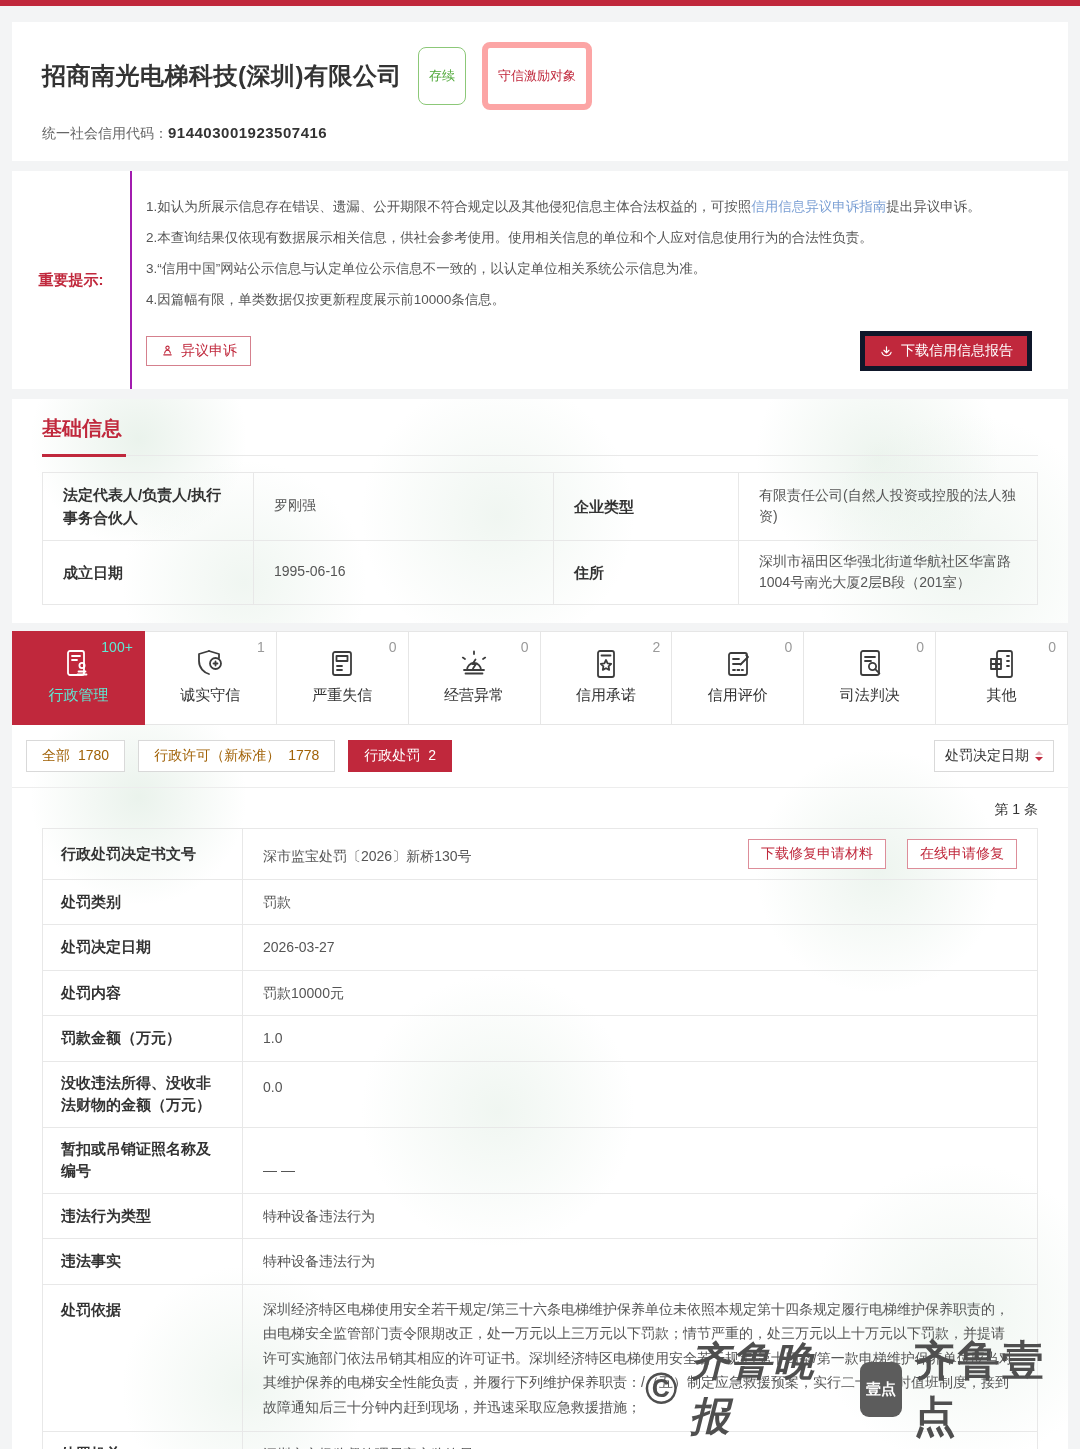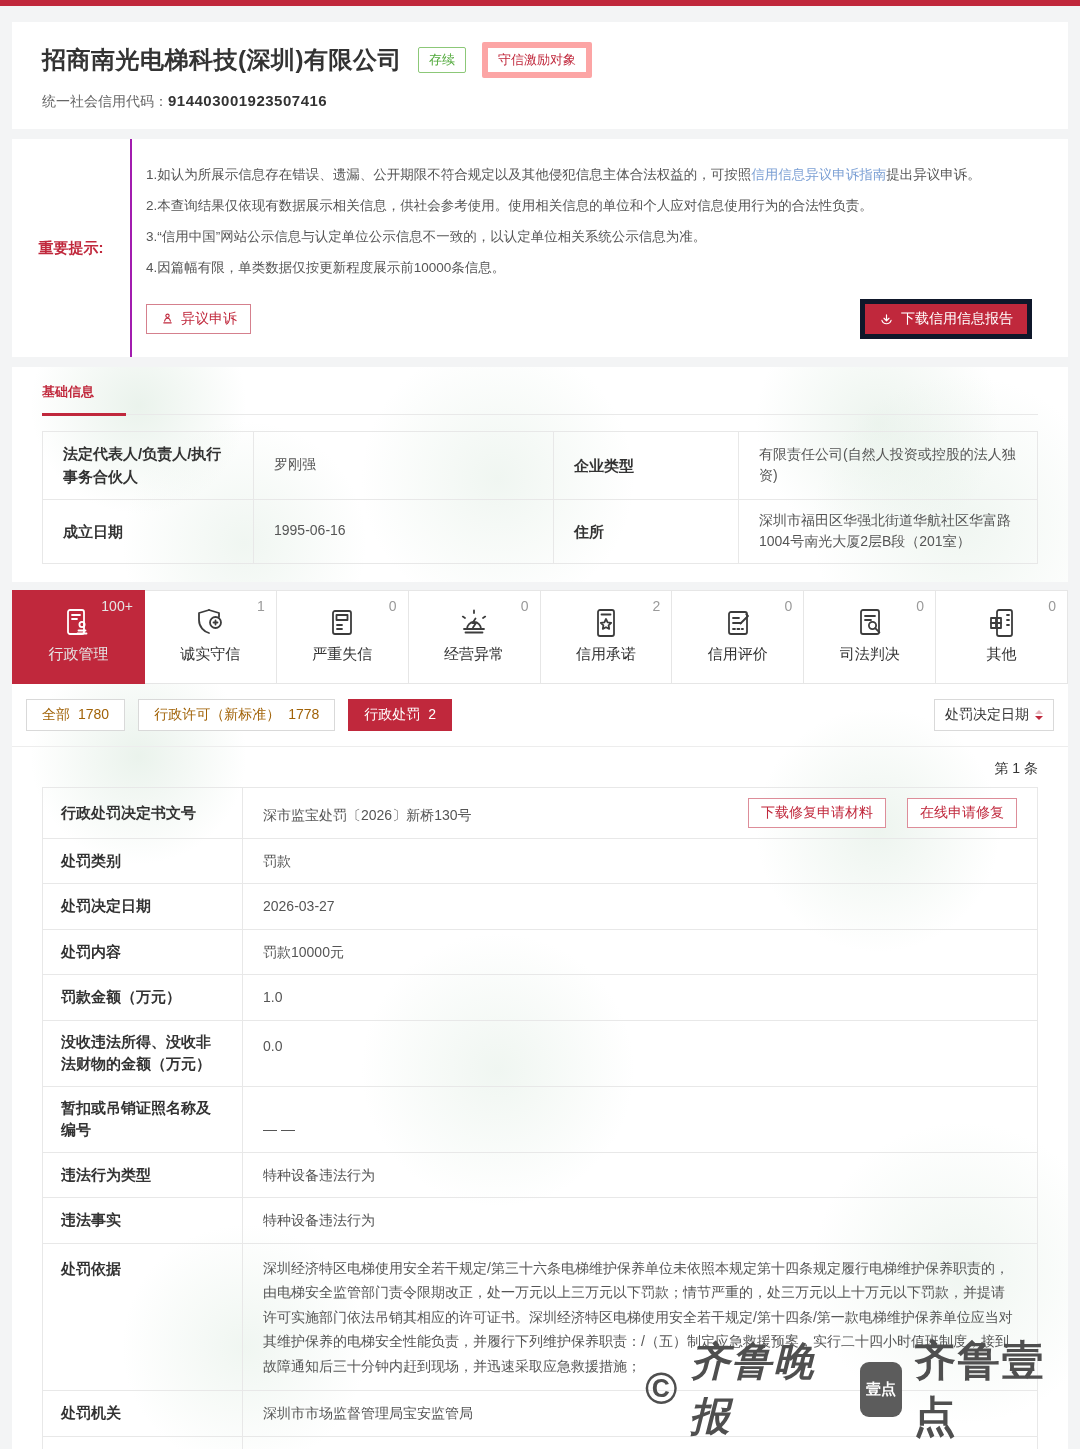--- a/index.html
+++ b/index.html
@@ -12,63 +12,63 @@
     radial-gradient(circle 150px at 12% 18%, rgba(186,214,192,.30), rgba(186,214,192,0) 72%),
     radial-gradient(circle 190px at 46% 52%, rgba(186,214,192,.22), rgba(186,214,192,0) 72%),
     radial-gradient(circle 170px at 82% 26%, rgba(186,214,192,.26), rgba(186,214,192,0) 72%),
     radial-gradient(circle 170px at 22% 82%, rgba(186,214,192,.22), rgba(186,214,192,0) 72%),
     radial-gradient(circle 210px at 90% 74%, rgba(186,214,192,.22), rgba(186,214,192,0) 72%); }
 
   
   .company-card { margin-top:16px; padding:20px 30px 18px; }
   .name-row { display:flex; align-items:center; }
   .company-name { font-size:24px; font-weight:bold; color:#333; letter-spacing:.5px; }
-  .badge { font-size:13px; padding:3px 10px; border-radius:2px; background:#fff; margin-left:16px; white-space:nowrap; }
+  .badge { font-size:13px; padding:19px 10px; border-radius:8px; background:#fff; margin-left:16px; white-space:nowrap; }
   .badge.green { color:#52aa3c; border:1px solid #8cc878; }
   .badge.red { color:#c0283c; border:6px solid #fca5a5;text-align:center; }
   .code-line { margin-top:14px; font-size:14px; color:#666; }
   .code-line b { color:#333; font-size:15px; font-weight:bold; letter-spacing:.5px; }
 
   
   .notice-card { margin-top:10px; display:flex; min-height:178px; }
   .notice-label { width:120px; display:flex; align-items:center; justify-content:center;
     color:#c0283c; font-weight:bold; font-size:15px; border-right:2px solid #a21caf; }
   .notice-body { flex:1; padding:14px 36px 18px 14px; }
   .notice-item { font-size:13.5px; color:#555; margin:13px 0; }
   .notice-item a { color:#7a9fd4; text-decoration:none; cursor:pointer; }
   .btn-row { display:flex; justify-content:space-between; align-items:center; margin-top:22px; }
   .appeal-btn { display:inline-flex; align-items:center; gap:6px; background:#fff;
     border:1px solid #d5808d; color:#c0283c; font-size:14px; padding:5px 13px; cursor:pointer; }
   .download-btn { display:inline-flex; align-items:center; gap:7px; background:#c0283c;
     border:5px solid #0f172a; color:#fff; font-size:14px; padding:6px 14px; cursor:pointer; }
 
   
   .basic-card { margin-top:10px; padding:16px 30px 18px; }
-  .section-title { color:#c0283c; font-size:13px; font-weight:bold; padding-bottom:13px; }
+  .section-title { color:#c0283c; font-size:20px; font-weight:bold; padding-bottom:13px; }
   .title-rule { height:1px; background:#e9e9e9; position:relative; }
   .title-rule::before { content:""; position:absolute; left:0; top:-1px; width:84px; height:3px; background:#c0283c; }
   .basic-table { margin-top:16px; display:grid; grid-template-columns:210px 300px 185px 1fr;
     border:1px solid #e8e8e8; }
   .bcell { padding:10px 20px; font-size:14px; display:flex; align-items:center; line-height:1.55; min-height:62px; }
   .bcell.lbl { font-weight:bold; color:#333; font-size:15px; }
   .bcell.val { color:#555; }
   .bcell.bl { border-left:1px solid #e8e8e8; }
   .bcell.bt { border-top:1px solid #e8e8e8; }
 
   
   .main-card { margin-top:8px; height:923px; }
   .tabs { display:flex; }
   .tab { flex:1; height:94px; background:#fff; border:1px solid #e6e6e6; border-left:none;
     position:relative; text-align:center; cursor:pointer; color:#3c3c3c; }
   .tab:first-child { border-left:1px solid #e6e6e6; }
   .tab .count { position:absolute; top:7px; right:11px; font-size:14px; color:#9a9a9a; }
   .tab .ticon { margin-top:13px; height:38px; display:flex; align-items:center; justify-content:center; }
   .tab .tlabel { font-size:15px; color:#333; margin-top:3px; }
   .tab.active { background:#c0283c; border-color:#c0283c; color:#fff; }
-  .tab.active .count, .tab.active .tlabel { color:#e5e5e5; }
+  .tab.active .count, .tab.active .tlabel { color:#5eead4; }
 
   .filter-row { display:flex; align-items:center; gap:13px; padding:15px 14px 15px; border-bottom:1px solid #ededed; }
   .filter-btn { background:#fff; border:1px solid #d9d9d9; color:#a16207; font-size:14px;
     padding:6px 15px; cursor:pointer; white-space:nowrap; }
   .filter-btn .cnt { margin-left:8px; }
   .filter-btn.active { background:#c0283c; border-color:#c0283c; color:#fff; }
   .sort-btn { margin-left:auto; background:#fff; border:1px solid #d9d9d9; color:#333;
     font-size:14px; padding:6px 10px; cursor:pointer; display:inline-flex; align-items:center; gap:6px; }
   .carets { display:inline-flex; flex-direction:column; gap:2px; }
   .caret-up { width:0; height:0; border-left:4px solid transparent; border-right:4px solid transparent; border-bottom:4px solid #e3b6bc; }

